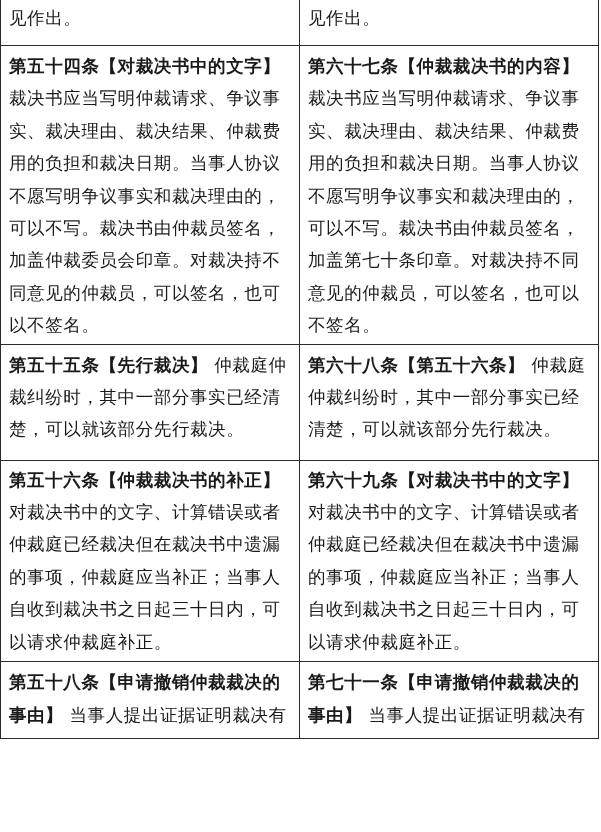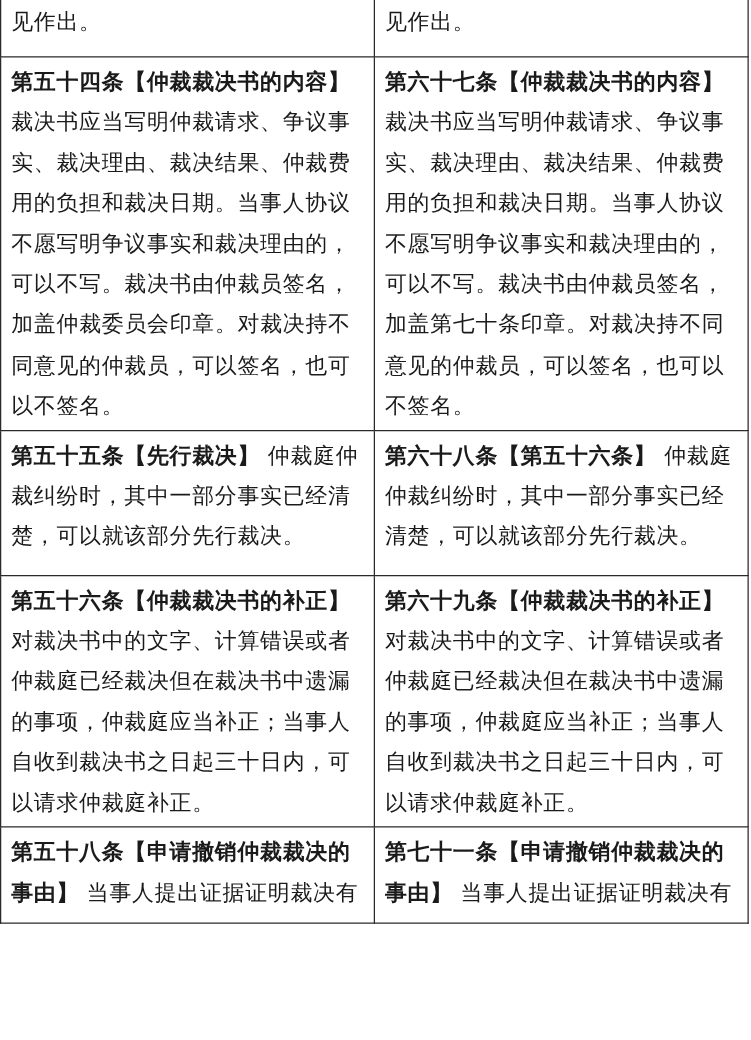--- a/index.html
+++ b/index.html
@@ -24,21 +24,21 @@
     word-break: break-all;
   }
   td.left { width: 283px; }
   td.right { width: 283px; padding-left: 7px; }
   .art-head { font-weight: bold; }
   .chapter td { text-align: center; font-weight: bold; padding-top: 8px; padding-bottom: 6px; }
   .u { text-underline-offset: 3px; }
   .row-0 td { height: 41px; padding-top: 6px; }
   .row-1 td { height: 289px; }
   .row-2 td { height: 109px; }
-  .row-3 td { height: 186px; }
+  .row-3 td { height: 186px; font-family: Liberation Mono, monospace; }
   .row-4 td { height: 57px; }
   .row-5 td { height: 38px; }
   .row-6 td { height: 70px; }
 </style>
 </head>
 <body>
 
 <div class="page">
   <table class="compare">
     <tbody>
@@ -47,42 +47,42 @@
         <td class="left">
           <span>见作出。</span>
         </td>
         <td class="right">
           <span>见作出。</span>
         </td>
       </tr>
 
       <tr class="row-1">
         <td class="left">
-          <span class="art-head">第五十四条【仲裁裁决书的内容】</span><span>裁决书应当写明仲裁请求、争议事实、裁决理由、裁决结果、仲裁费用的负担和裁决日期。当事人协议不愿写明争议事实和裁决理由的，可以不写。裁决书由仲裁员签名，加盖</span><span class="u">仲裁委员会</span><span>印章。对裁决持不同意见的仲裁员，可以签名，也可以不签名。</span>
+          <span class="art-head">第五十四条【对裁决书中的文字】</span><span>裁决书应当写明仲裁请求、争议事实、裁决理由、裁决结果、仲裁费用的负担和裁决日期。当事人协议不愿写明争议事实和裁决理由的，可以不写。裁决书由仲裁员签名，加盖</span><span class="u">仲裁委员会</span><span>印章。对裁决持不同意见的仲裁员，可以签名，也可以不签名。</span>
         </td>
         <td class="right">
           <span class="art-head">第六十七条【仲裁裁决书的内容】</span><span>裁决书应当写明仲裁请求、争议事实、裁决理由、裁决结果、仲裁费用的负担和裁决日期。当事人协议不愿写明争议事实和裁决理由的，可以不写。裁决书由仲裁员签名，加盖</span><span class="u">第七十条</span><span>印章。对裁决持不同意见的仲裁员，可以签名，也可以不签名。</span>
         </td>
       </tr>
 
       <tr class="row-2">
         <td class="left">
           <span class="art-head">第五十五条【先行裁决】</span><span> 仲裁庭仲裁纠纷时，其中一部分事实已经清楚，可以就该部分先行裁决。</span>
         </td>
         <td class="right">
           <span class="art-head">第六十八条【第五十六条】</span><span> 仲裁庭仲裁纠纷时，其中一部分事实已经清楚，可以就该部分先行裁决。</span>
         </td>
       </tr>
 
       <tr class="row-3">
         <td class="left">
           <span class="art-head">第五十六条【仲裁裁决书的补正】</span><span>对裁决书中的文字、计算错误或者仲裁庭已经裁决但在裁决书中遗漏的事项，仲裁庭应当补正；当事人自收到裁决书之日起三十日内，可以请求仲裁庭补正。</span>
         </td>
         <td class="right">
-          <span class="art-head">第六十九条【仲裁裁决书的补正】</span><span>对裁决书中的文字、计算错误或者仲裁庭已经裁决但在裁决书中遗漏的事项，仲裁庭应当补正；当事人自收到裁决书之日起三十日内，可以请求仲裁庭补正。</span>
+          <span class="art-head">第六十九条【对裁决书中的文字】</span><span>对裁决书中的文字、计算错误或者仲裁庭已经裁决但在裁决书中遗漏的事项，仲裁庭应当补正；当事人自收到裁决书之日起三十日内，可以请求仲裁庭补正。</span>
         </td>
       </tr>
 
 
 
       <tr class="row-6">
         <td class="left">
           <span class="art-head">第五十八条【申请撤销仲裁裁决的事由】</span><span> 当事人提出证据证明裁决有</span>
         </td>
         <td class="right">

